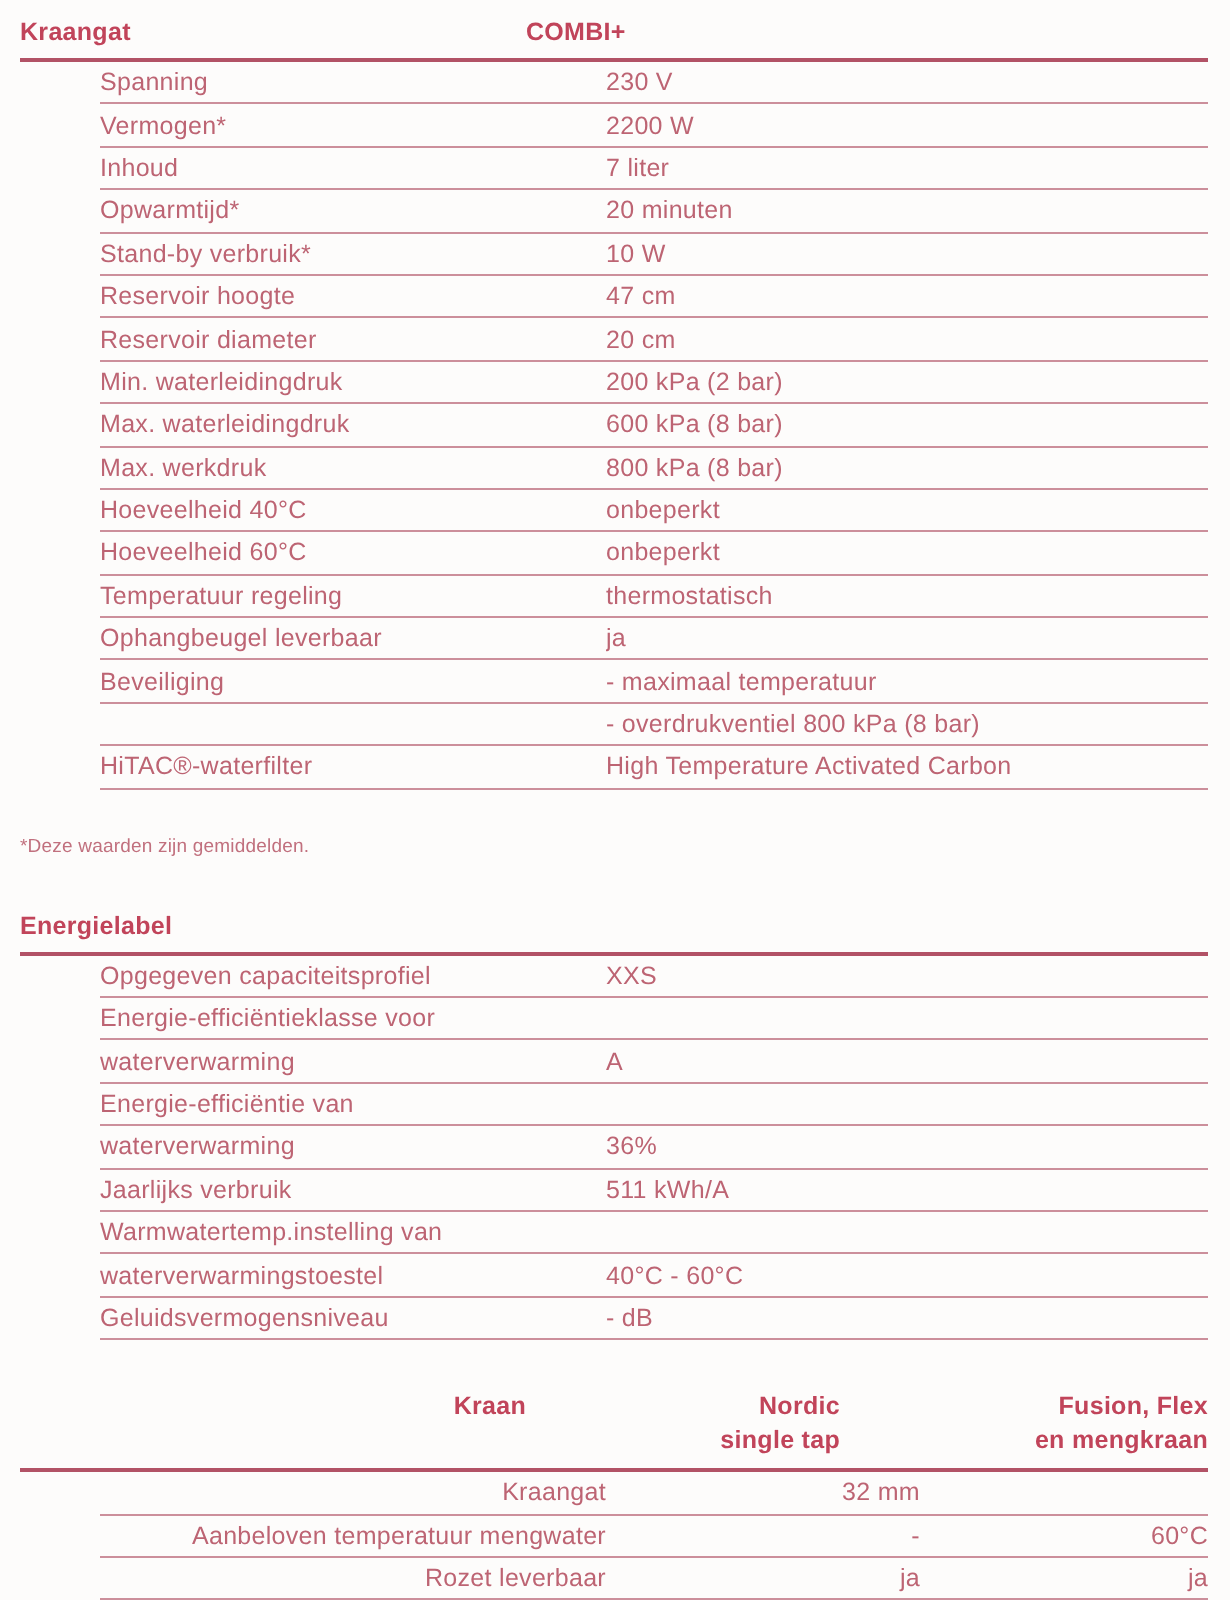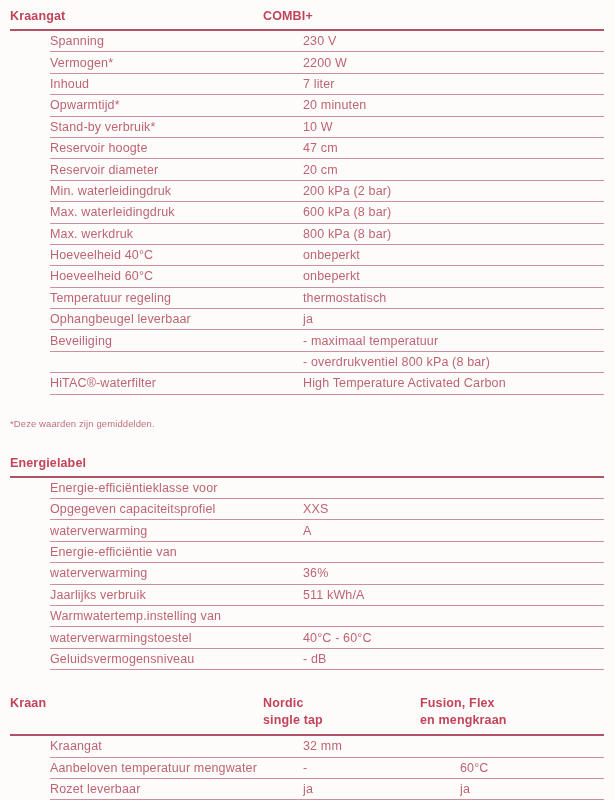--- a/index.html
+++ b/index.html
@@ -46,21 +46,21 @@
   }
   .row--triple { grid-template-columns: 253px 157px 1fr; }
   .cell { white-space: nowrap; overflow: hidden; }
   .footnote {
     margin-top: 23px;
     font-size: 9.5px;
     color: var(--footnote_text);
     letter-spacing: 0.1px;
   }
   .section-title-row { margin-top: 27px; }
-  .section-kraan { margin-top: 25px; }
+  .section-kraan { margin-top: 25px; text-align: right; }
 </style>
 </head>
 <body>
 
 <div class="page">
 
   <div class="section">
     <div class="thead">
       <span class="hcell">Kraangat</span>
       <span class="hcell">COMBI+</span>
@@ -135,26 +135,26 @@
     </div>
     <div class="footnote">*Deze waarden zijn gemiddelden.</div>
   </div>
 
   <div class="section">
     <div class="thead section-title-row">
       <span class="hcell">Energielabel</span>
       <span class="hcell"></span>
     </div>
     <div class="row">
-      <span class="cell">Energie-efficiëntieklasse voor</span>
-      <span class="cell"></span>
-    </div>
-    <div class="row">
       <span class="cell">Opgegeven capaciteitsprofiel</span>
       <span class="cell">XXS</span>
+    </div>
+    <div class="row">
+      <span class="cell">Energie-efficiëntieklasse voor</span>
+      <span class="cell"></span>
     </div>
     <div class="row">
       <span class="cell">waterverwarming</span>
       <span class="cell">A</span>
     </div>
     <div class="row">
       <span class="cell">Energie-efficiëntie van</span>
       <span class="cell"></span>
     </div>
     <div class="row">

